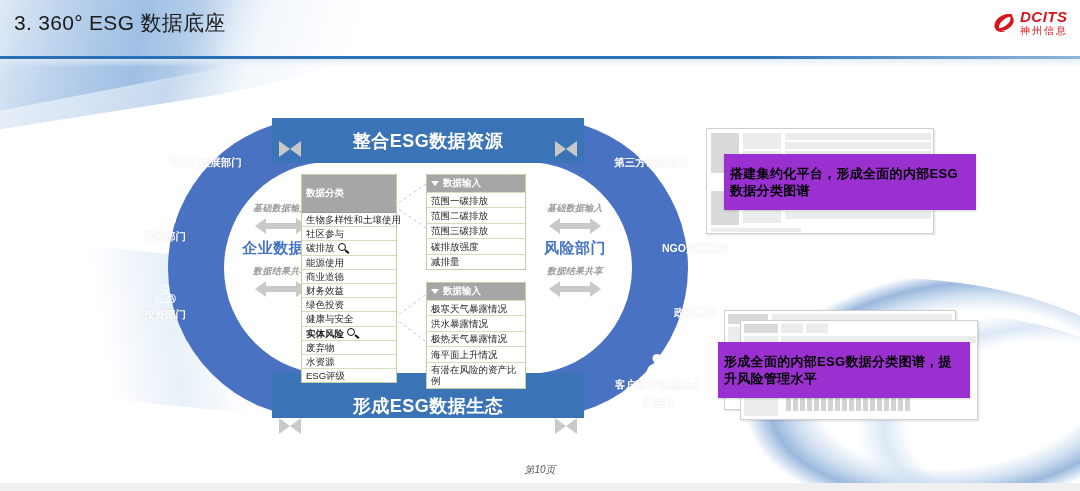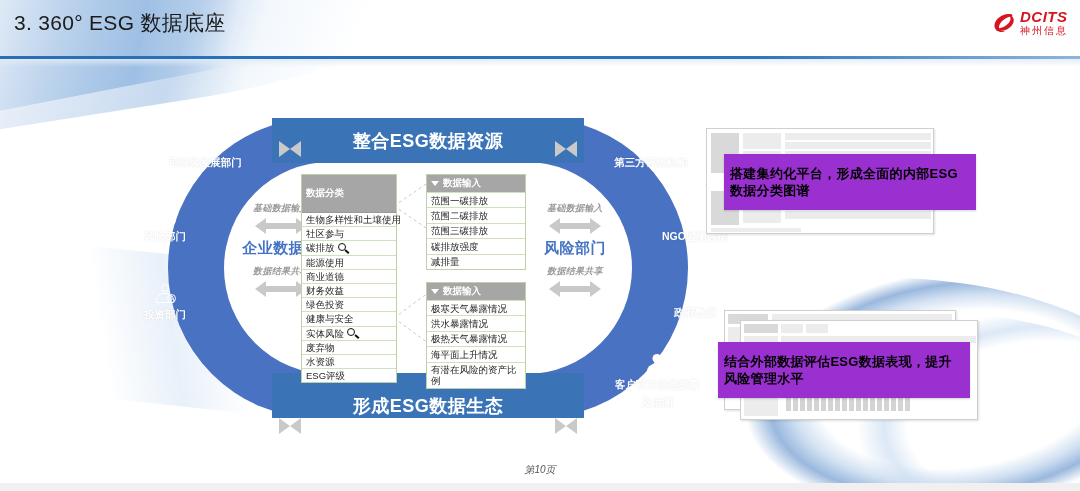--- a/index.html
+++ b/index.html
@@ -105,21 +105,21 @@
   .person.outline .glyph .head { background:transparent; border:1.6px solid #fff; width:8px; height:8px; }
   .person.outline .glyph .body { background:transparent; border:1.6px solid #fff; width:19px; height:10px; }
   .person .badge { position:absolute; right:1px; bottom:0px; width:9px; height:9px; border-radius:50%; border:1.4px solid #fff; font-size:5.5px; line-height:7px; color:#fff; }
   .person .lbl { font-size:10.5px; font-weight:bold; line-height:1.08; text-shadow:0 0 2px rgba(0,0,0,.12);text-align:right; }
 
   .p-sustain { left:-6px;  top:14px; }
   .p-risk    { left:-46px; top:88px; }
   .p-invest  { left:-46px; top:166px; }
   .p-public  { left:-6px;  top:238px; }
   .p-third   { right:-6px; top:14px; }
-  .p-ngo     { right:-50px; top:88px; }
+  .p-ngo     { right:-50px; top:100px; }
   .p-gov     { right:-50px; top:164px; }
   .p-client  { right:-12px; top:236px; }
 
   
   .src-col { position:absolute; width:110px; text-align:center; top:84px; }
   .src-col.left  { left:58px; }
   .src-col.right { right:58px; }
   .src-note { font-size:9px; color:#9a9a9a; font-style:italic; font-weight:bold; letter-spacing:.3px; }
   .src-arrow { margin:3px auto 4px; }
   .src-name { font-size:15px; font-weight:bold; color:#4472c4; letter-spacing:.5px; margin:5px 0 7px; }
@@ -132,21 +132,21 @@
   .class-table .hd {
     background:#a6a6a6; color:#fff; font-weight:bold; font-size:9.5px;
     padding:12px 4px; border-bottom:1px solid #9a9a9a;
   }
   .class-table .row {
     font-size:9.5px; color:#1f1f1f; padding:1px 4px;
     border-bottom:1px solid #cfe0bd; display:flex; align-items:center; gap:3px;
     line-height:1.18; min-height:13px; white-space:nowrap;
   }
   .class-table .row:last-child { border-bottom:none; }
-  .class-table .row.bold { font-weight:normal; }
+  .class-table .row.bold { font-weight:bold; }
   .mag { width:11px; height:11px; position:relative; flex:none; }
   .mag .lens { position:absolute; left:0; top:0; width:8px; height:8px; border:1.4px solid #111; border-radius:50%; }
   .mag .stick { position:absolute; right:0; bottom:0; width:4.5px; height:1.8px; background:#111; transform:rotate(42deg); transform-origin:right center; }
 
   
   .inp-panel { position:absolute; width:100px; border:1px solid #bdd0a8; background:#fff; z-index:4; }
   .inp-panel .hd {
     background:#a6a6a6; color:#fff; font-weight:bold; font-size:9.5px;
     padding:2px 4px; display:flex; align-items:center; gap:4px;
   }
@@ -479,17 +479,17 @@
         <i style="height:42px"></i>
         <i style="height:56px"></i>
       <i style="height:45px"></i>
         <i style="height:39px"></i>
         <i style="height:53px"></i>
         <i style="height:48px"></i>
       <i style="height:36px"></i>
         <i style="height:54px"></i>
     </div>
   </div>
-  <div class="ribbon">结合外部数据评估ESG数据表现，提升风险管理水平</div>
+  <div class="ribbon">形成全面的内部ESG数据分类图谱，提升风险管理水平</div>
 </div>
 
 <div class="footer-page">第10页</div>
 <div class="footer-bar"></div>
 
 </body></html>

